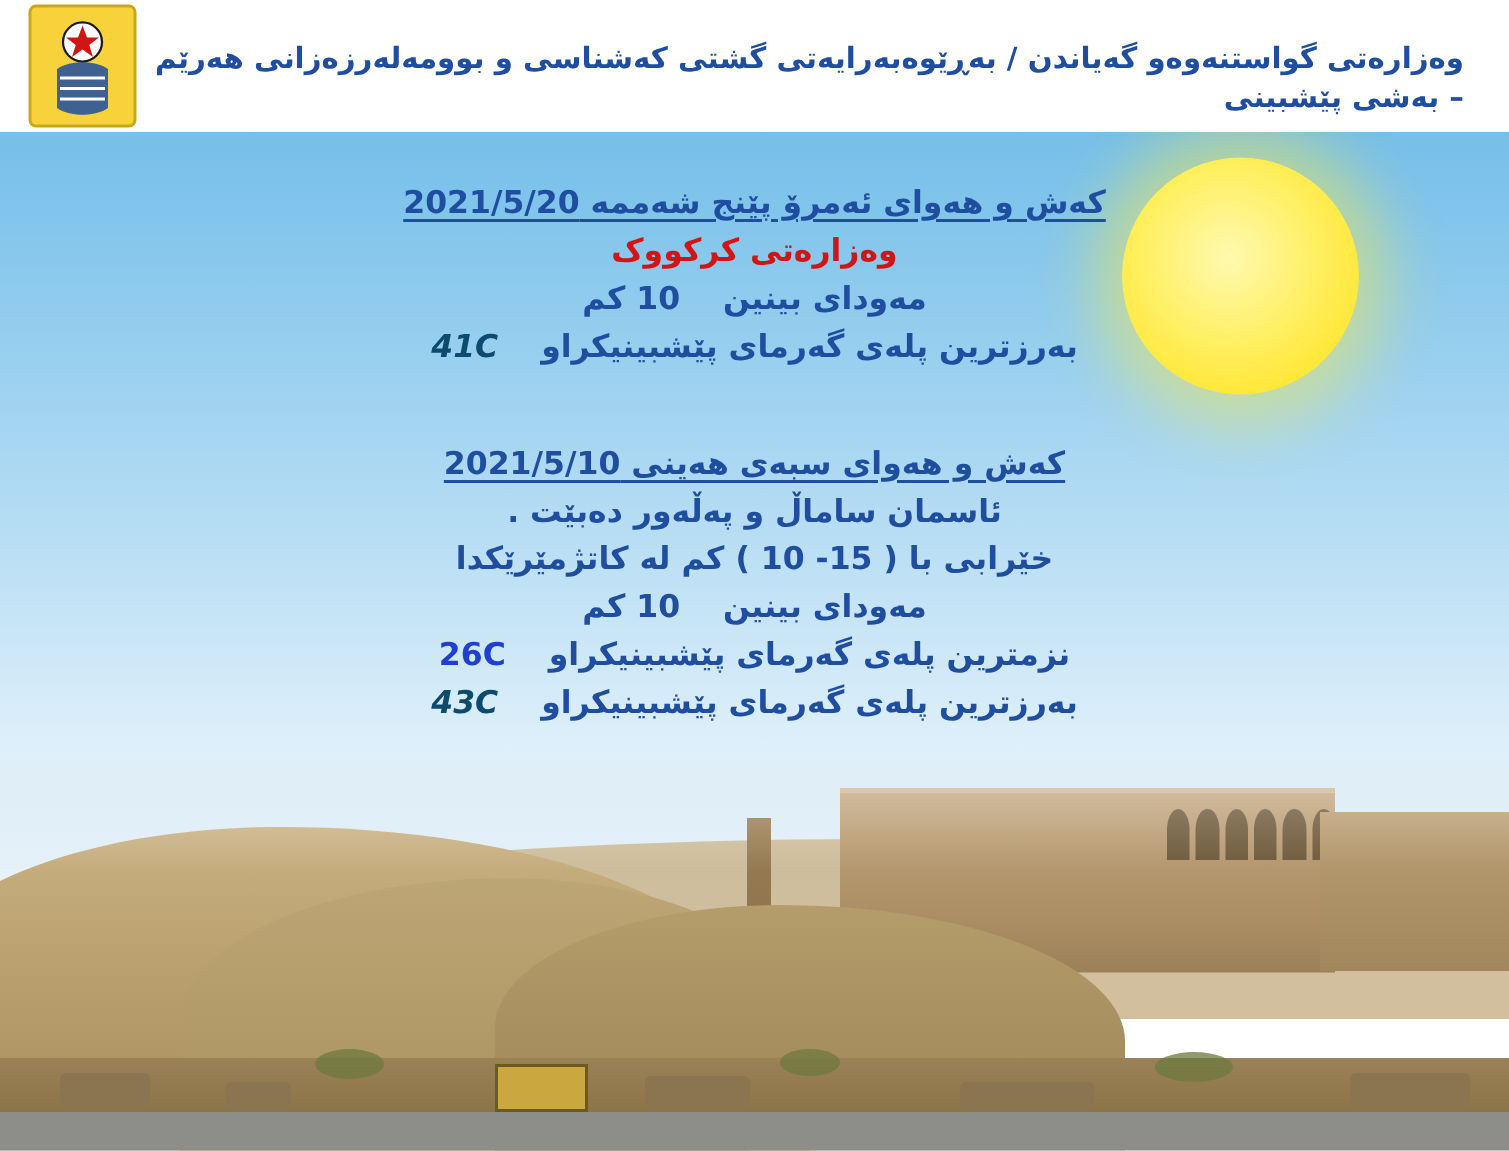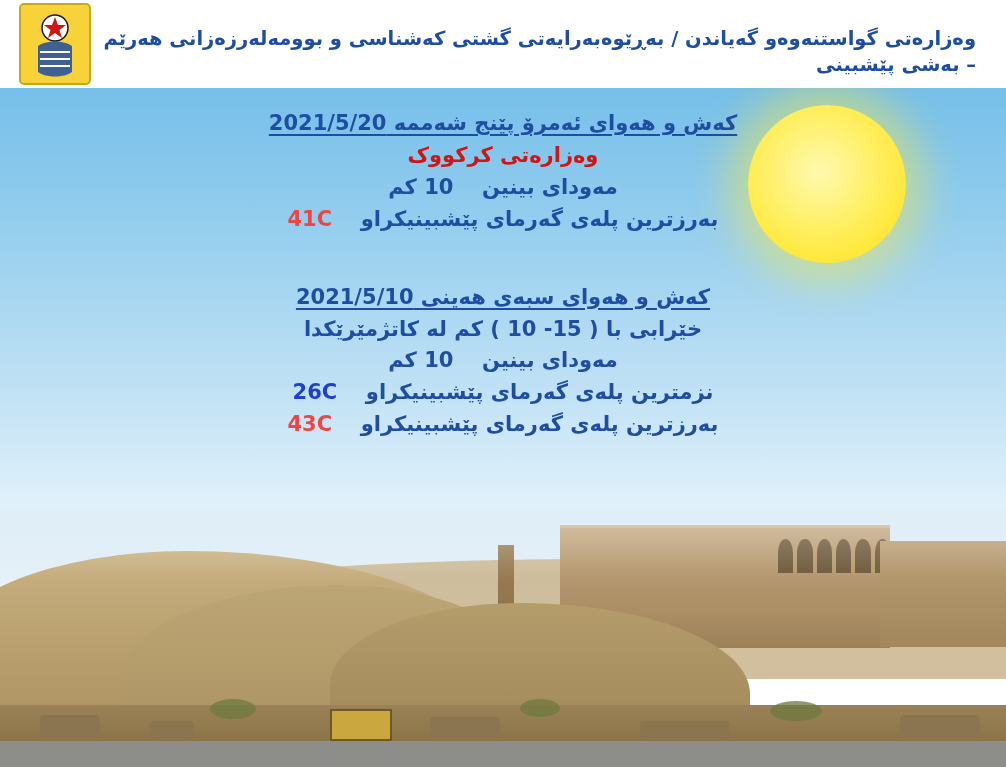--- a/index.html
+++ b/index.html
@@ -81,42 +81,42 @@
   .content {
     position: absolute;
     right: 0;
     top: 104px;
     width: 1006px;
     direction: rtl;
     text-align: center;
   }
   .block {
     width: 760px;
-    margin: 4px auto;
+    margin: 16px auto;
     text-align: center;
   }
   .block + .block { margin-top: 46px; }
 
   .line {
     font-size: 21px;
     font-weight: bold;
     color: #1f4ea1;
     line-height: 1.52;
     white-space: nowrap;
     direction: rtl;
   }
   .line.title {
     text-decoration: underline;
     text-underline-offset: 4px;
   }
   .line.city {
     color: #d01515;
   }
   .val-blue { color: #1f3fd0; }
-  .val-red { color: #ef4444; }
+  .val-red { color: #0c4a6e; font-style: italic; }
   .sp { display: inline-block; width: 14px; }
 
   
   .photo {
     position: absolute;
     left: 0;
     bottom: 0;
     width: 1006px;
     height: 260px;
     overflow: hidden;
@@ -274,20 +274,21 @@
       </div>
       <div class="line">
         <span>بەرزترین پلەی گەرمای پێشبینیکراو</span>
         <span class="sp"></span>
         <span class="val-red">41C</span>
       </div>
     </div>
 
     <div class="block">
       <div class="line title">کەش و هەوای سبەی هەینی 2021/5/10</div>
+      <div class="line">ئاسمان ساماڵ و پەڵەور دەبێت .</div>
       <div class="line">خێرابی با ( 15- 10 ) کم لە کاتژمێرێکدا</div>
       <div class="line">
         <span>مەودای بینین</span>
         <span class="sp"></span>
         <span>10 کم</span>
       </div>
       <div class="line">
         <span>نزمترین پلەی گەرمای پێشبینیکراو</span>
         <span class="sp"></span>
         <span class="val-blue">26C</span>

